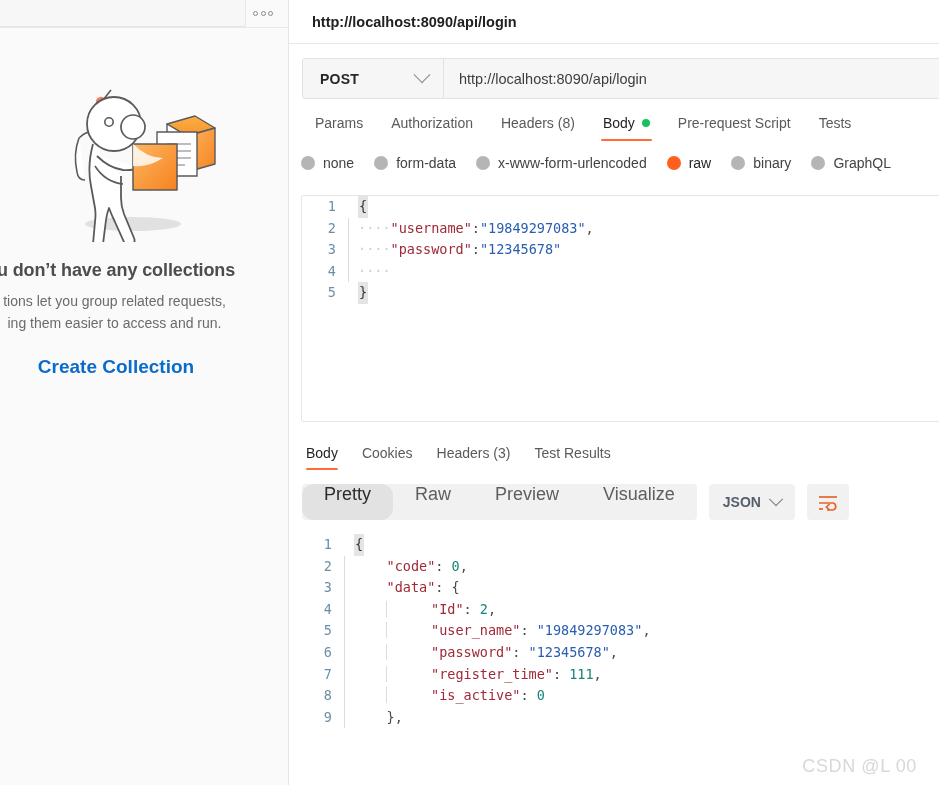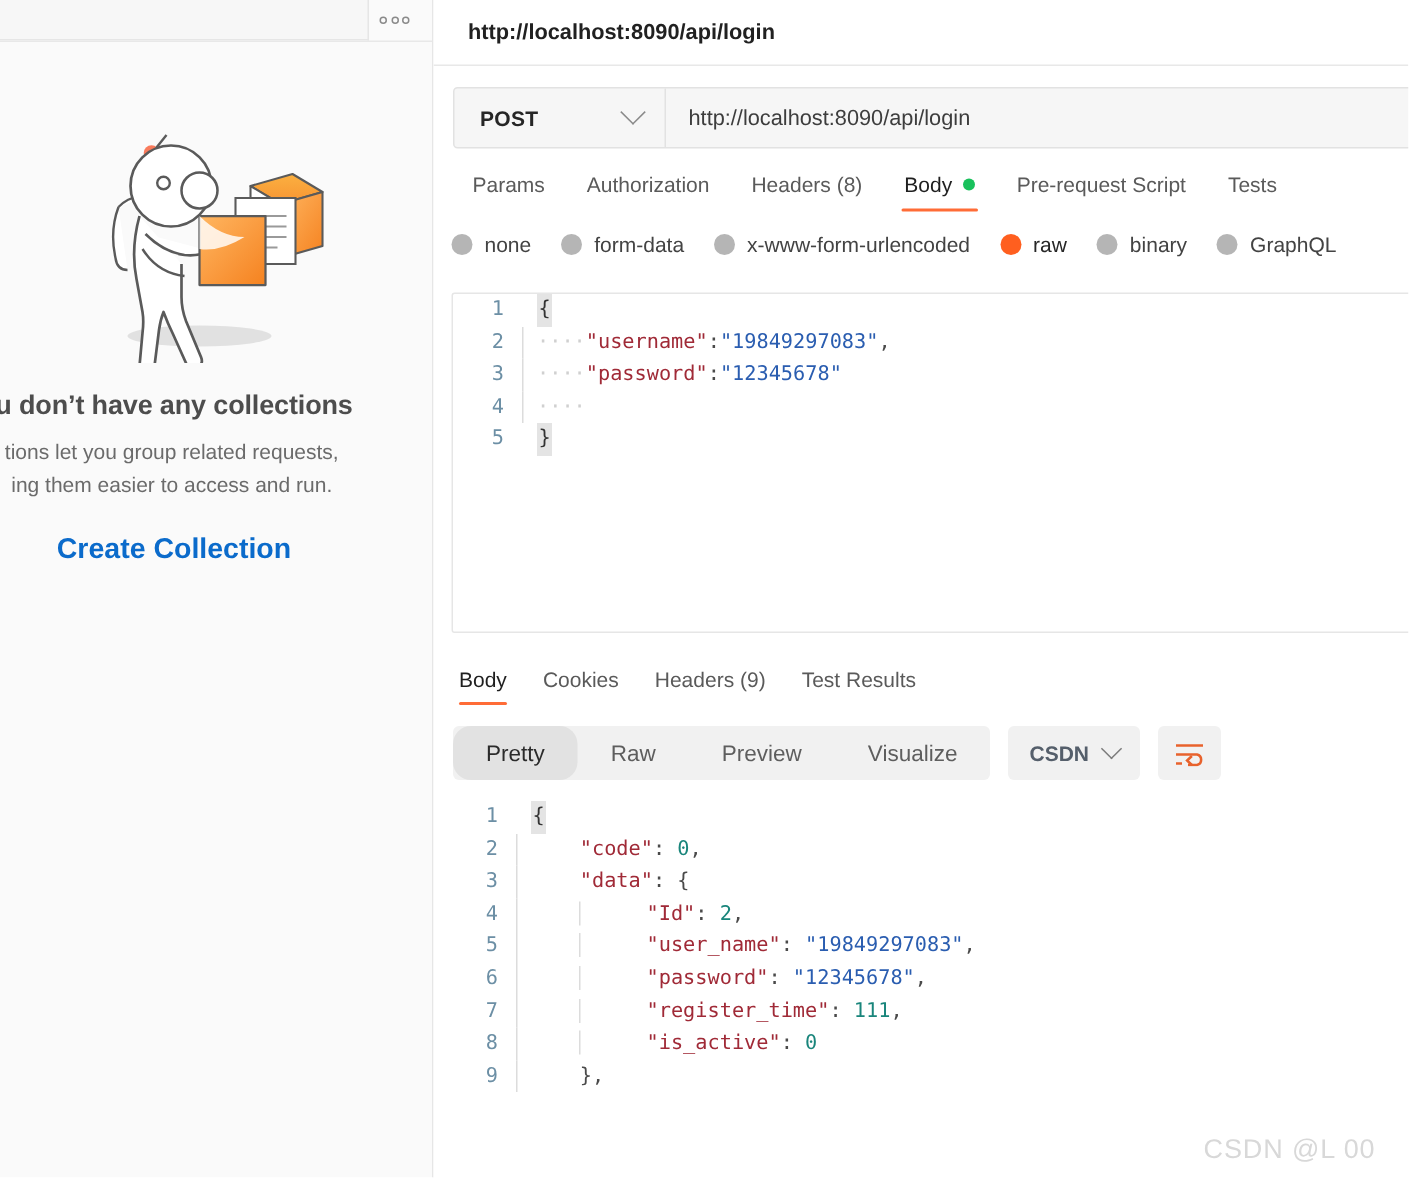--- a/index.html
+++ b/index.html
@@ -332,23 +332,23 @@
   }
   .seg-group {
     display: flex;
     background: #f1f1f1;
     border-radius: 4px;
     height: 36px;
     overflow: hidden;
   }
   .seg {
     display: flex;
-    align-items: center;
+    align-items: flex-start;
     padding: 0 22px;
-    font-size: 15px;
+    font-size: 18px;
     color: #5e5e5e;
     cursor: pointer;
     border-radius: 12px;
   }
   .seg.active {
     background: #e2e2e2;
     color: #2b2b2b;
   }
   .json-select {
     display: flex;
@@ -562,21 +562,21 @@
     </div>
 
     <div class="resp-tabs">
       <div class="resp-tab active">
         <span>Body</span>
       </div>
       <div class="resp-tab">
         <span>Cookies</span>
       </div>
       <div class="resp-tab">
-        <span>Headers (9)</span>
+        <span>Headers (3)</span>
       </div>
       <div class="resp-tab">
         <span>Test Results</span>
       </div>
     </div>
 
     <div class="resp-toolbar">
       <div class="seg-group">
         <div class="seg active">
           <span>Pretty</span>
@@ -585,21 +585,21 @@
           <span>Raw</span>
         </div>
         <div class="seg">
           <span>Preview</span>
         </div>
         <div class="seg">
           <span>Visualize</span>
         </div>
       </div>
       <div class="json-select">
-        <span class="json-label">CSDN</span>
+        <span class="json-label">JSON</span>
         <span class="chev-sm"></span>
       </div>
       <div class="wrap-btn">
         <svg width="20" height="17" viewBox="0 0 20 17">
           <line x1="1" y1="3" x2="19" y2="3" stroke="#e8622c" stroke-width="1.7"></line>
           <path d="M1 9 H15 a3.6 3.6 0 0 1 0 7 H9" fill="none" stroke="#e8622c" stroke-width="1.7"></path>
           <path d="M11.6 13 L8.4 16 L11.6 19" fill="none" stroke="#e8622c" stroke-width="1.7" transform="translate(0,-3)"></path>
           <line x1="1" y1="15" x2="5" y2="15" stroke="#e8622c" stroke-width="1.7"></line>
         </svg>
       </div>

